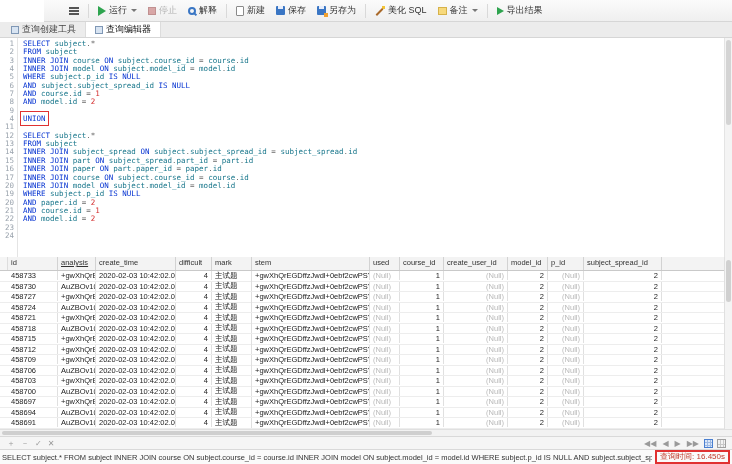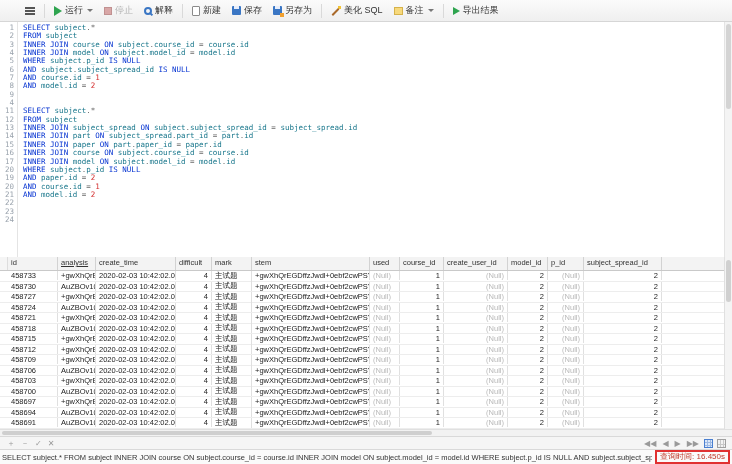--- a/index.html
+++ b/index.html
@@ -2,21 +2,21 @@
 <html><head>
 <meta charset="utf-8">
 <style>
   * { margin:0; padding:0; box-sizing:border-box; }
   html,body { width:732px; height:464px; overflow:hidden; }
   body { font-family:"Liberation Sans", sans-serif; background:#fff; color:#333; }
   .app { width:732px; height:464px; display:flex; flex-direction:column; background:#fff; }
 
   
   .toolbar { height:22px; flex:0 0 22px; background:linear-gradient(#fbfbfb,#efefef);
-             border-bottom:1px solid #d6d6d6; display:flex; align-items:center; padding:0 20px; gap:1px; }
+             border-bottom:1px solid #d6d6d6; display:flex; align-items:center; padding:0 20px; gap:1px;margin-left:44px; }
   .tbtn { display:flex; align-items:center; gap:3px; padding:2px 5px; font-size:9px; color:#333;
           border-radius:2px; white-space:nowrap; cursor:default; }
   .tbtn.disabled { color:#9a9a9a; opacity:.75; }
   .caret { width:0; height:0; border-left:3px solid transparent; border-right:3px solid transparent;
            border-top:3px solid #777; margin-left:1px; }
   .tsep { width:1px; height:14px; background:#d9d9d9; margin:0 3px; }
   .icon-menu { width:10px; height:8px; border-top:2px solid #555; border-bottom:2px solid #555;
                background:linear-gradient(#555,#555) center/100% 2px no-repeat; }
   .icon-run { width:0; height:0; border-left:8px solid #2ea44f; border-top:5px solid transparent; border-bottom:5px solid transparent; }
   .icon-stop { width:8px; height:8px; background:#cf8d8d; border:1px solid #b07070; }
@@ -152,20 +152,30 @@
       <span>备注</span>
       <span class="caret"></span>
     </div>
     <div class="tsep"></div>
     <div class="tbtn">
       <span class="icon-export"></span>
       <span>导出结果</span>
     </div>
   </div>
 
+  <div class="doctabs">
+    <div class="doctab">
+      <span class="icon-tab"></span>
+      <span>查询创建工具</span>
+    </div>
+    <div class="doctab active">
+      <span class="icon-tab"></span>
+      <span>查询编辑器</span>
+    </div>
+  </div>
 
   <div class="editor">
     <div class="gutter">
         <div>1</div>
         <div>2</div>
         <div>3</div>
         <div>4</div>
         <div>5</div>
         <div>6</div>
         <div>7</div>
@@ -190,20 +200,21 @@
     <div class="codearea">
         <div class="code-line"><span class="tk-kw">SELECT</span><span class="tk-op"> </span><span class="tk-id">subject</span><span class="tk-op">.*</span></div>
         <div class="code-line"><span class="tk-kw">FROM</span><span class="tk-op"> </span><span class="tk-id">subject</span></div>
         <div class="code-line"><span class="tk-kw">INNER</span><span class="tk-op"> </span><span class="tk-kw">JOIN</span><span class="tk-op"> </span><span class="tk-id">course</span><span class="tk-op"> </span><span class="tk-kw">ON</span><span class="tk-op"> </span><span class="tk-id">subject</span><span class="tk-op">.</span><span class="tk-id">course_id</span><span class="tk-op"> = </span><span class="tk-id">course</span><span class="tk-op">.</span><span class="tk-id">id</span></div>
         <div class="code-line"><span class="tk-kw">INNER</span><span class="tk-op"> </span><span class="tk-kw">JOIN</span><span class="tk-op"> </span><span class="tk-id">model</span><span class="tk-op"> </span><span class="tk-kw">ON</span><span class="tk-op"> </span><span class="tk-id">subject</span><span class="tk-op">.</span><span class="tk-id">model_id</span><span class="tk-op"> = </span><span class="tk-id">model</span><span class="tk-op">.</span><span class="tk-id">id</span></div>
         <div class="code-line"><span class="tk-kw">WHERE</span><span class="tk-op"> </span><span class="tk-id">subject</span><span class="tk-op">.</span><span class="tk-id">p_id</span><span class="tk-op"> </span><span class="tk-kw">IS</span><span class="tk-op"> </span><span class="tk-kw">NULL</span></div>
         <div class="code-line"><span class="tk-kw">AND</span><span class="tk-op"> </span><span class="tk-id">subject</span><span class="tk-op">.</span><span class="tk-id">subject_spread_id</span><span class="tk-op"> </span><span class="tk-kw">IS</span><span class="tk-op"> </span><span class="tk-kw">NULL</span></div>
         <div class="code-line"><span class="tk-kw">AND</span><span class="tk-op"> </span><span class="tk-id">course</span><span class="tk-op">.</span><span class="tk-id">id</span><span class="tk-op"> = </span><span class="tk-num">1</span></div>
         <div class="code-line"><span class="tk-kw">AND</span><span class="tk-op"> </span><span class="tk-id">model</span><span class="tk-op">.</span><span class="tk-id">id</span><span class="tk-op"> = </span><span class="tk-num">2</span></div>
         <div class="code-line">&nbsp;</div>
+        <div class="code-line"><span class="tk-kw hl-box">UNION</span></div>
         <div class="code-line">&nbsp;</div>
         <div class="code-line"><span class="tk-kw">SELECT</span><span class="tk-op"> </span><span class="tk-id">subject</span><span class="tk-op">.*</span></div>
         <div class="code-line"><span class="tk-kw">FROM</span><span class="tk-op"> </span><span class="tk-id">subject</span></div>
         <div class="code-line"><span class="tk-kw">INNER</span><span class="tk-op"> </span><span class="tk-kw">JOIN</span><span class="tk-op"> </span><span class="tk-id">subject_spread</span><span class="tk-op"> </span><span class="tk-kw">ON</span><span class="tk-op"> </span><span class="tk-id">subject</span><span class="tk-op">.</span><span class="tk-id">subject_spread_id</span><span class="tk-op"> = </span><span class="tk-id">subject_spread</span><span class="tk-op">.</span><span class="tk-id">id</span></div>
         <div class="code-line"><span class="tk-kw">INNER</span><span class="tk-op"> </span><span class="tk-kw">JOIN</span><span class="tk-op"> </span><span class="tk-id">part</span><span class="tk-op"> </span><span class="tk-kw">ON</span><span class="tk-op"> </span><span class="tk-id">subject_spread</span><span class="tk-op">.</span><span class="tk-id">part_id</span><span class="tk-op"> = </span><span class="tk-id">part</span><span class="tk-op">.</span><span class="tk-id">id</span></div>
         <div class="code-line"><span class="tk-kw">INNER</span><span class="tk-op"> </span><span class="tk-kw">JOIN</span><span class="tk-op"> </span><span class="tk-id">paper</span><span class="tk-op"> </span><span class="tk-kw">ON</span><span class="tk-op"> </span><span class="tk-id">part</span><span class="tk-op">.</span><span class="tk-id">paper_id</span><span class="tk-op"> = </span><span class="tk-id">paper</span><span class="tk-op">.</span><span class="tk-id">id</span></div>
         <div class="code-line"><span class="tk-kw">INNER</span><span class="tk-op"> </span><span class="tk-kw">JOIN</span><span class="tk-op"> </span><span class="tk-id">course</span><span class="tk-op"> </span><span class="tk-kw">ON</span><span class="tk-op"> </span><span class="tk-id">subject</span><span class="tk-op">.</span><span class="tk-id">course_id</span><span class="tk-op"> = </span><span class="tk-id">course</span><span class="tk-op">.</span><span class="tk-id">id</span></div>
         <div class="code-line"><span class="tk-kw">INNER</span><span class="tk-op"> </span><span class="tk-kw">JOIN</span><span class="tk-op"> </span><span class="tk-id">model</span><span class="tk-op"> </span><span class="tk-kw">ON</span><span class="tk-op"> </span><span class="tk-id">subject</span><span class="tk-op">.</span><span class="tk-id">model_id</span><span class="tk-op"> = </span><span class="tk-id">model</span><span class="tk-op">.</span><span class="tk-id">id</span></div>
         <div class="code-line"><span class="tk-kw">WHERE</span><span class="tk-op"> </span><span class="tk-id">subject</span><span class="tk-op">.</span><span class="tk-id">p_id</span><span class="tk-op"> </span><span class="tk-kw">IS</span><span class="tk-op"> </span><span class="tk-kw">NULL</span></div>
         <div class="code-line"><span class="tk-kw">AND</span><span class="tk-op"> </span><span class="tk-id">paper</span><span class="tk-op">.</span><span class="tk-id">id</span><span class="tk-op"> = </span><span class="tk-num">2</span></div>

